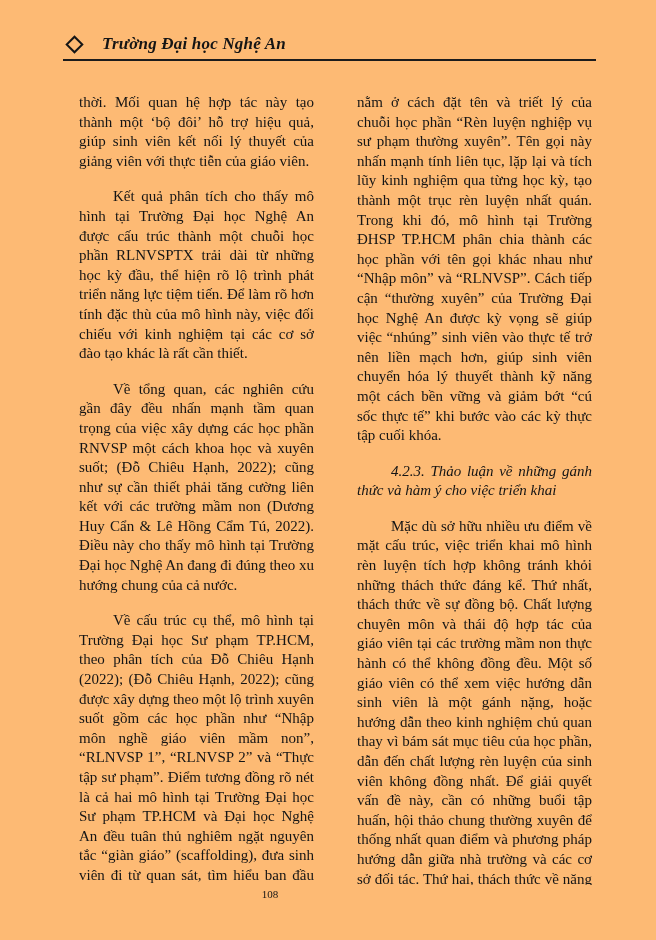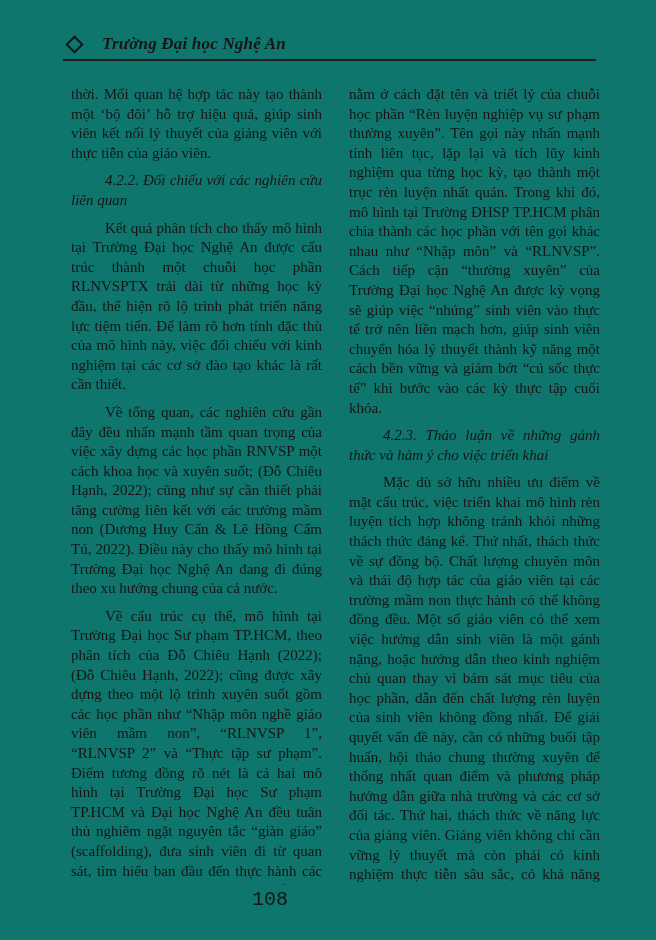--- a/index.html
+++ b/index.html
@@ -1,20 +1,20 @@
 <!DOCTYPE html>
 <html lang="vi"><head>
 <meta charset="utf-8">
 <style>
   html, body { margin: 0; padding: 0; background: #e8e8e8; }
   .page {
     position: relative;
     width: 656px;
     height: 940px;
-    background: #0f766e;
+    background: #fdba74;
     font-family: "Liberation Serif", serif;
     color: #151515;
     overflow: hidden;
     margin: 0 auto;
   }
   .header {
     position: absolute;
     top: 34px;
     left: 63px;
     width: 533px;
@@ -54,60 +54,58 @@
   .col {
     width: 267px;
     height: 808px;
     overflow: hidden;
     text-align: justify;
     font-size: 15px;
     line-height: 19.6px;
     hyphens: none;
   }
   .col p, .col h3 {
-    margin: 8px;
+    margin: 16px;
     padding: 0;
     text-indent: 34px;
     font-size: inherit;
     line-height: inherit;
   }
   .col p.cont { text-indent: 0; }
   .col h3.sect {
     font-weight: normal;
     font-style: italic;
   }
   .footer {
     position: absolute;
     top: 888px;
     left: 0;
     width: 540px;
     text-align: center;
-    font-size: 20px;
+    font-size: 11px;
     color: #151515;
-    font-family: Liberation Mono, monospace;
   }
 </style>
 </head>
 <body>
 
 <div class="page">
 
   <div class="header">
     <div class="header-row">
       <span class="diamond"></span>
       <span class="header-title">Trường Đại học Nghệ An</span>
     </div>
     <div class="header-rule"></div>
   </div>
 
   <div class="columns">
 
     <div class="col">
       <p class="cont">thời. Mối quan hệ hợp tác này tạo thành một ‘bộ đôi’ hỗ trợ hiệu quả, giúp sinh viên kết nối lý thuyết của giảng viên với thực tiễn của giáo viên.</p>
-      <h3 class="sect">4.2.2. Đối chiếu với các nghiên cứu liên quan</h3>
       <p>Kết quả phân tích cho thấy mô hình tại Trường Đại học Nghệ An được cấu trúc thành một chuỗi học phần RLNVSPTX trải dài từ những học kỳ đầu, thể hiện rõ lộ trình phát triển năng lực tiệm tiến. Để làm rõ hơn tính đặc thù của mô hình này, việc đối chiếu với kinh nghiệm tại các cơ sở đào tạo khác là rất cần thiết.</p>
       <p>Về tổng quan, các nghiên cứu gần đây đều nhấn mạnh tầm quan trọng của việc xây dựng các học phần RNVSP một cách khoa học và xuyên suốt; (Đỗ Chiêu Hạnh, 2022); cũng như sự cần thiết phải tăng cường liên kết với các trường mầm non (Dương Huy Cẩn &amp; Lê Hồng Cẩm Tú, 2022). Điều này cho thấy mô hình tại Trường Đại học Nghệ An đang đi đúng theo xu hướng chung của cả nước.</p>
       <p>Về cấu trúc cụ thể, mô hình tại Trường Đại học Sư phạm TP.HCM, theo phân tích của Đỗ Chiêu Hạnh (2022); (Đỗ Chiêu Hạnh, 2022); cũng được xây dựng theo một lộ trình xuyên suốt gồm các học phần như “Nhập môn nghề giáo viên mầm non”, “RLNVSP 1”, “RLNVSP 2” và “Thực tập sư phạm”. Điểm tương đồng rõ nét là cả hai mô hình tại Trường Đại học Sư phạm TP.HCM và Đại học Nghệ An đều tuân thủ nghiêm ngặt nguyên tắc “giàn giáo” (scaffolding), đưa sinh viên đi từ quan sát, tìm hiểu ban đầu đến thực hành các kỹ năng chăm sóc, giáo dục và cuối cùng là thực tập chuyên sâu.</p>
     </div>
 
     <div class="col">
       <p class="cont">nằm ở cách đặt tên và triết lý của chuỗi học phần “Rèn luyện nghiệp vụ sư phạm thường xuyên”. Tên gọi này nhấn mạnh tính liên tục, lặp lại và tích lũy kinh nghiệm qua từng học kỳ, tạo thành một trục rèn luyện nhất quán. Trong khi đó, mô hình tại Trường ĐHSP TP.HCM phân chia thành các học phần với tên gọi khác nhau như “Nhập môn” và “RLNVSP”. Cách tiếp cận “thường xuyên” của Trường Đại học Nghệ An được kỳ vọng sẽ giúp việc “nhúng” sinh viên vào thực tế trở nên liền mạch hơn, giúp sinh viên chuyển hóa lý thuyết thành kỹ năng một cách bền vững và giảm bớt “cú sốc thực tế” khi bước vào các kỳ thực tập cuối khóa.</p>
       <h3 class="sect">4.2.3. Thảo luận về những gánh thức và hàm ý cho việc triển khai</h3>
       <p>Mặc dù sở hữu nhiều ưu điểm về mặt cấu trúc, việc triển khai mô hình rèn luyện tích hợp không tránh khỏi những thách thức đáng kể. Thứ nhất, thách thức về sự đồng bộ. Chất lượng chuyên môn và thái độ hợp tác của giáo viên tại các trường mầm non thực hành có thể không đồng đều. Một số giáo viên có thể xem việc hướng dẫn sinh viên là một gánh nặng, hoặc hướng dẫn theo kinh nghiệm chủ quan thay vì bám sát mục tiêu của học phần, dẫn đến chất lượng rèn luyện của sinh viên không đồng nhất. Để giải quyết vấn đề này, cần có những buổi tập huấn, hội thảo chung thường xuyên để thống nhất quan điểm và phương pháp hướng dẫn giữa nhà trường và các cơ sở đối tác. Thứ hai, thách thức về năng lực của giảng viên. Giảng viên không chỉ cần vững lý thuyết mà còn phải có kinh nghiệm thực tiễn sâu sắc, có khả năng quan sát tinh tế và đưa ra phản hồi mang tính xây dựng. Điều này đòi hỏi giảng viên phải thường xuyên thâm nhập thực tế giáo dục mầm non, tránh</p>
     </div>

